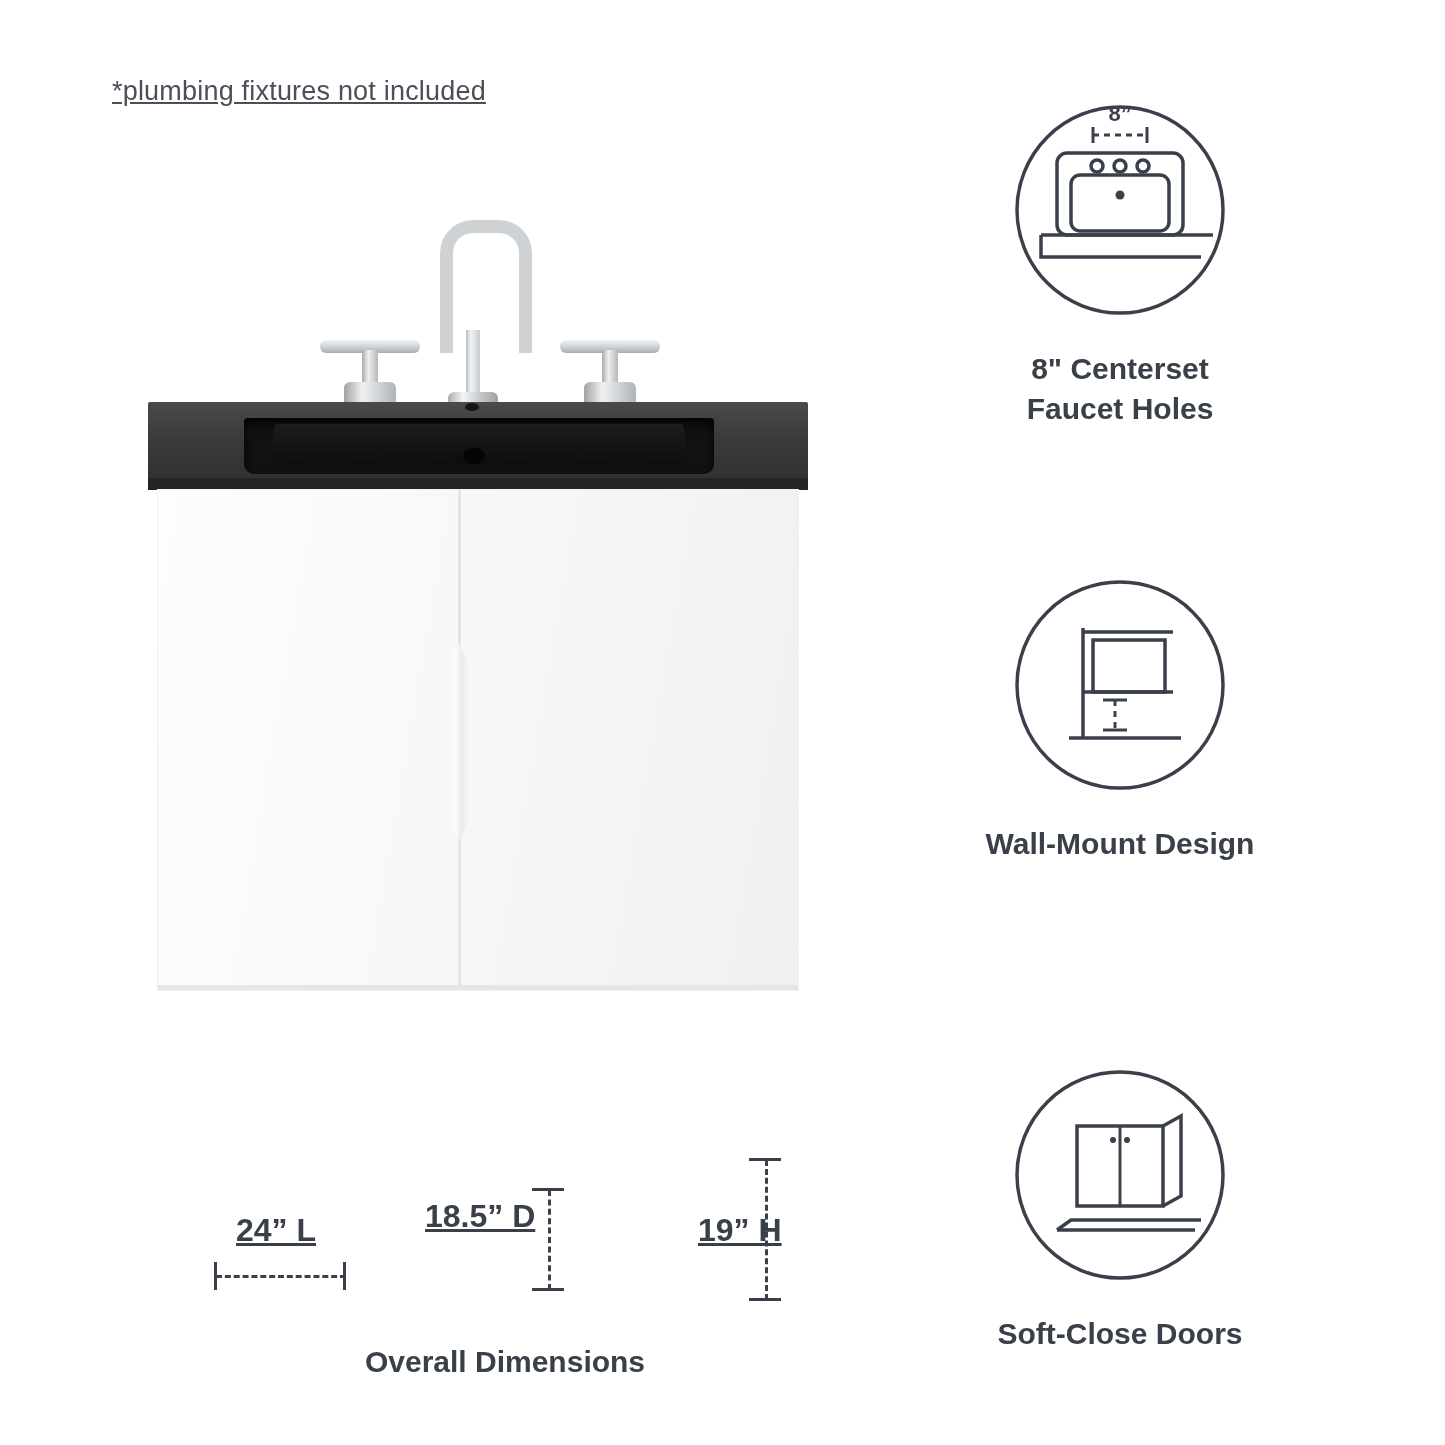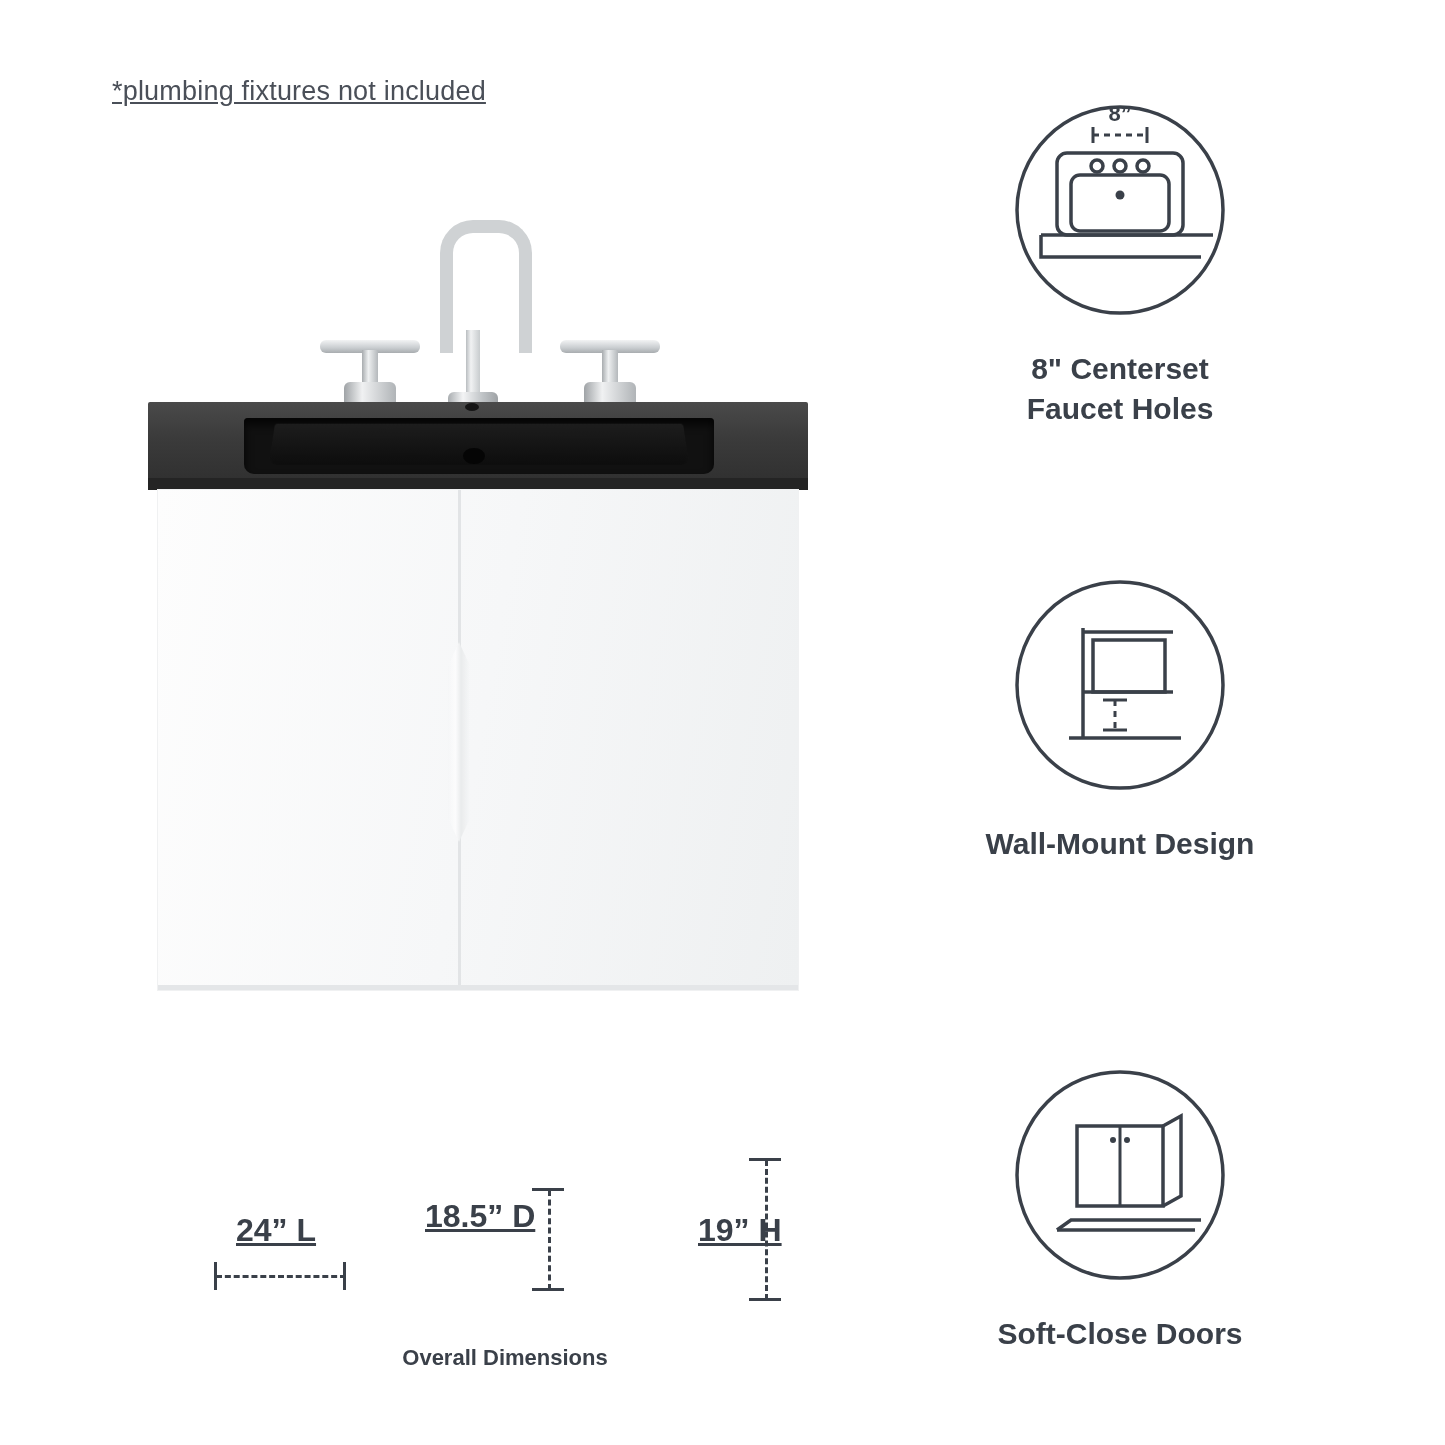--- a/index.html
+++ b/index.html
@@ -302,21 +302,21 @@
   }
   .dim-h-cap-top { top: -12px; }
   .dim-h-cap-bot { top: 128px; }
 
   .dims-caption {
     position: absolute;
     left: 0;
     top: 175px;
     width: 630px;
     text-align: center;
-    font-size: 22px;
+    font-size: 30px;
     font-weight: bold;
     color: #3a4049;
   }
 
   
   .feature {
     position: absolute;
     width: 420px;
     text-align: center;
   }

